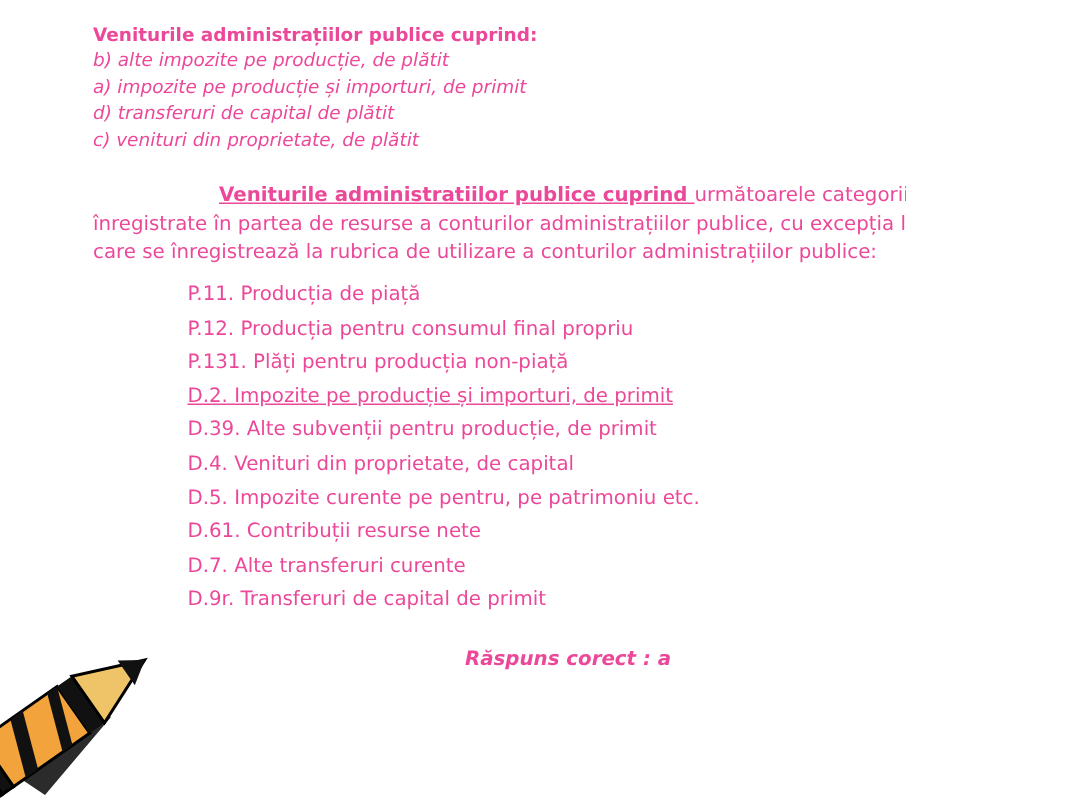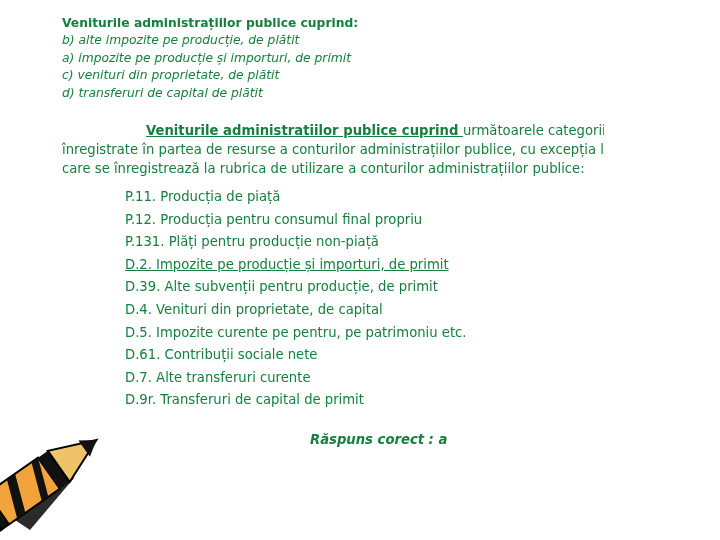--- a/index.html
+++ b/index.html
@@ -1,19 +1,19 @@
 <!DOCTYPE html>
 <html><head>
 <meta charset="utf-8">
 <style>
   * { margin:0; padding:0; box-sizing:border-box; }
   html,body { width:720px; height:540px; background:#fff; }
   .slide {
     position:relative; width:604px; height:540px; background:#ffffff;
-    overflow:hidden; color:#15803d;
+    overflow:hidden; color:#ec4899;
     font-family:"DejaVu Sans","Liberation Sans",sans-serif;
   }
   .top-block { position:absolute; left:62px; top:15px; font-size:12.3px; line-height:17.4px; }
   .top-title { font-weight:bold; }
   .top-option { font-style:italic; }
 
   .main-block { position:absolute; left:62px; top:121px; width:598px; font-size:13.2px; line-height:19px; }
   .lead { text-indent:58px; }
   .lead-bold { font-weight:bold; text-decoration:underline;margin-left:26px; }
 
@@ -32,36 +32,36 @@
 </style>
 </head>
 <body>
 
 <div class="slide">
 
   <div class="top-block">
     <div class="top-title">Veniturile administrațiilor publice cuprind:</div>
     <div class="top-option">b) alte impozite pe producție, de plătit</div>
     <div class="top-option">a) impozite pe producție și importuri, de primit</div>
+    <div class="top-option">d) transferuri de capital de plătit</div>
     <div class="top-option">c) venituri din proprietate, de plătit</div>
-    <div class="top-option">d) transferuri de capital de plătit</div>
   </div>
 
   <div class="main-block">
     <p class="lead"><span class="lead-bold">Veniturile administratiilor publice cuprind </span><span>următoarele categorii SEC, înregistrate în partea de resurse a conturilor administrațiilor publice, cu excepția lui D.39, care se înregistrează la rubrica de utilizare a conturilor administrațiilor publice:</span></p>
 
     <div class="list">
       <div class="list-item">P.11. Producția de piață</div>
       <div class="list-item">P.12. Producția pentru consumul final propriu</div>
-      <div class="list-item">P.131. Plăți pentru producție non-piață</div>
+      <div class="list-item">P.131. Plăți pentru producția non-piață</div>
       <div class="list-item emphasis">D.2. Impozite pe producție și importuri, de primit</div>
       <div class="list-item">D.39. Alte subvenții pentru producție, de primit</div>
       <div class="list-item">D.4. Venituri din proprietate, de capital</div>
       <div class="list-item">D.5. Impozite curente pe pentru, pe patrimoniu etc.</div>
-      <div class="list-item">D.61. Contribuții sociale nete</div>
+      <div class="list-item">D.61. Contribuții resurse nete</div>
       <div class="list-item">D.7. Alte transferuri curente</div>
       <div class="list-item">D.9r. Transferuri de capital de primit</div>
     </div>
 
     <div class="answer">Răspuns corect : a</div>
   </div>
 
   <div class="page-number">14</div>
 
   <svg class="pencil-top" width="70" height="235" viewBox="0 0 70 235">

